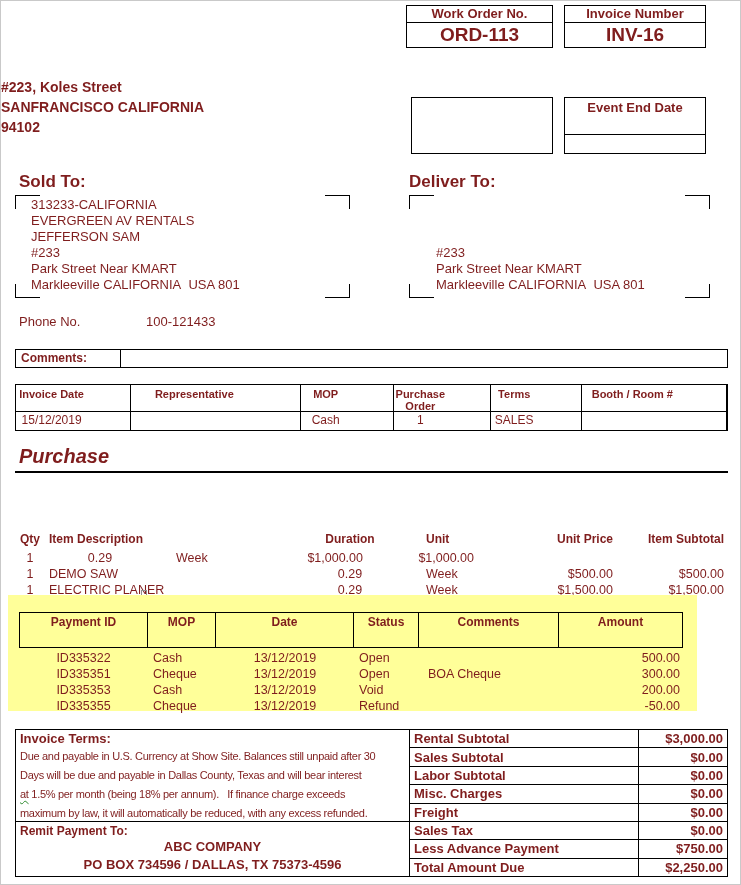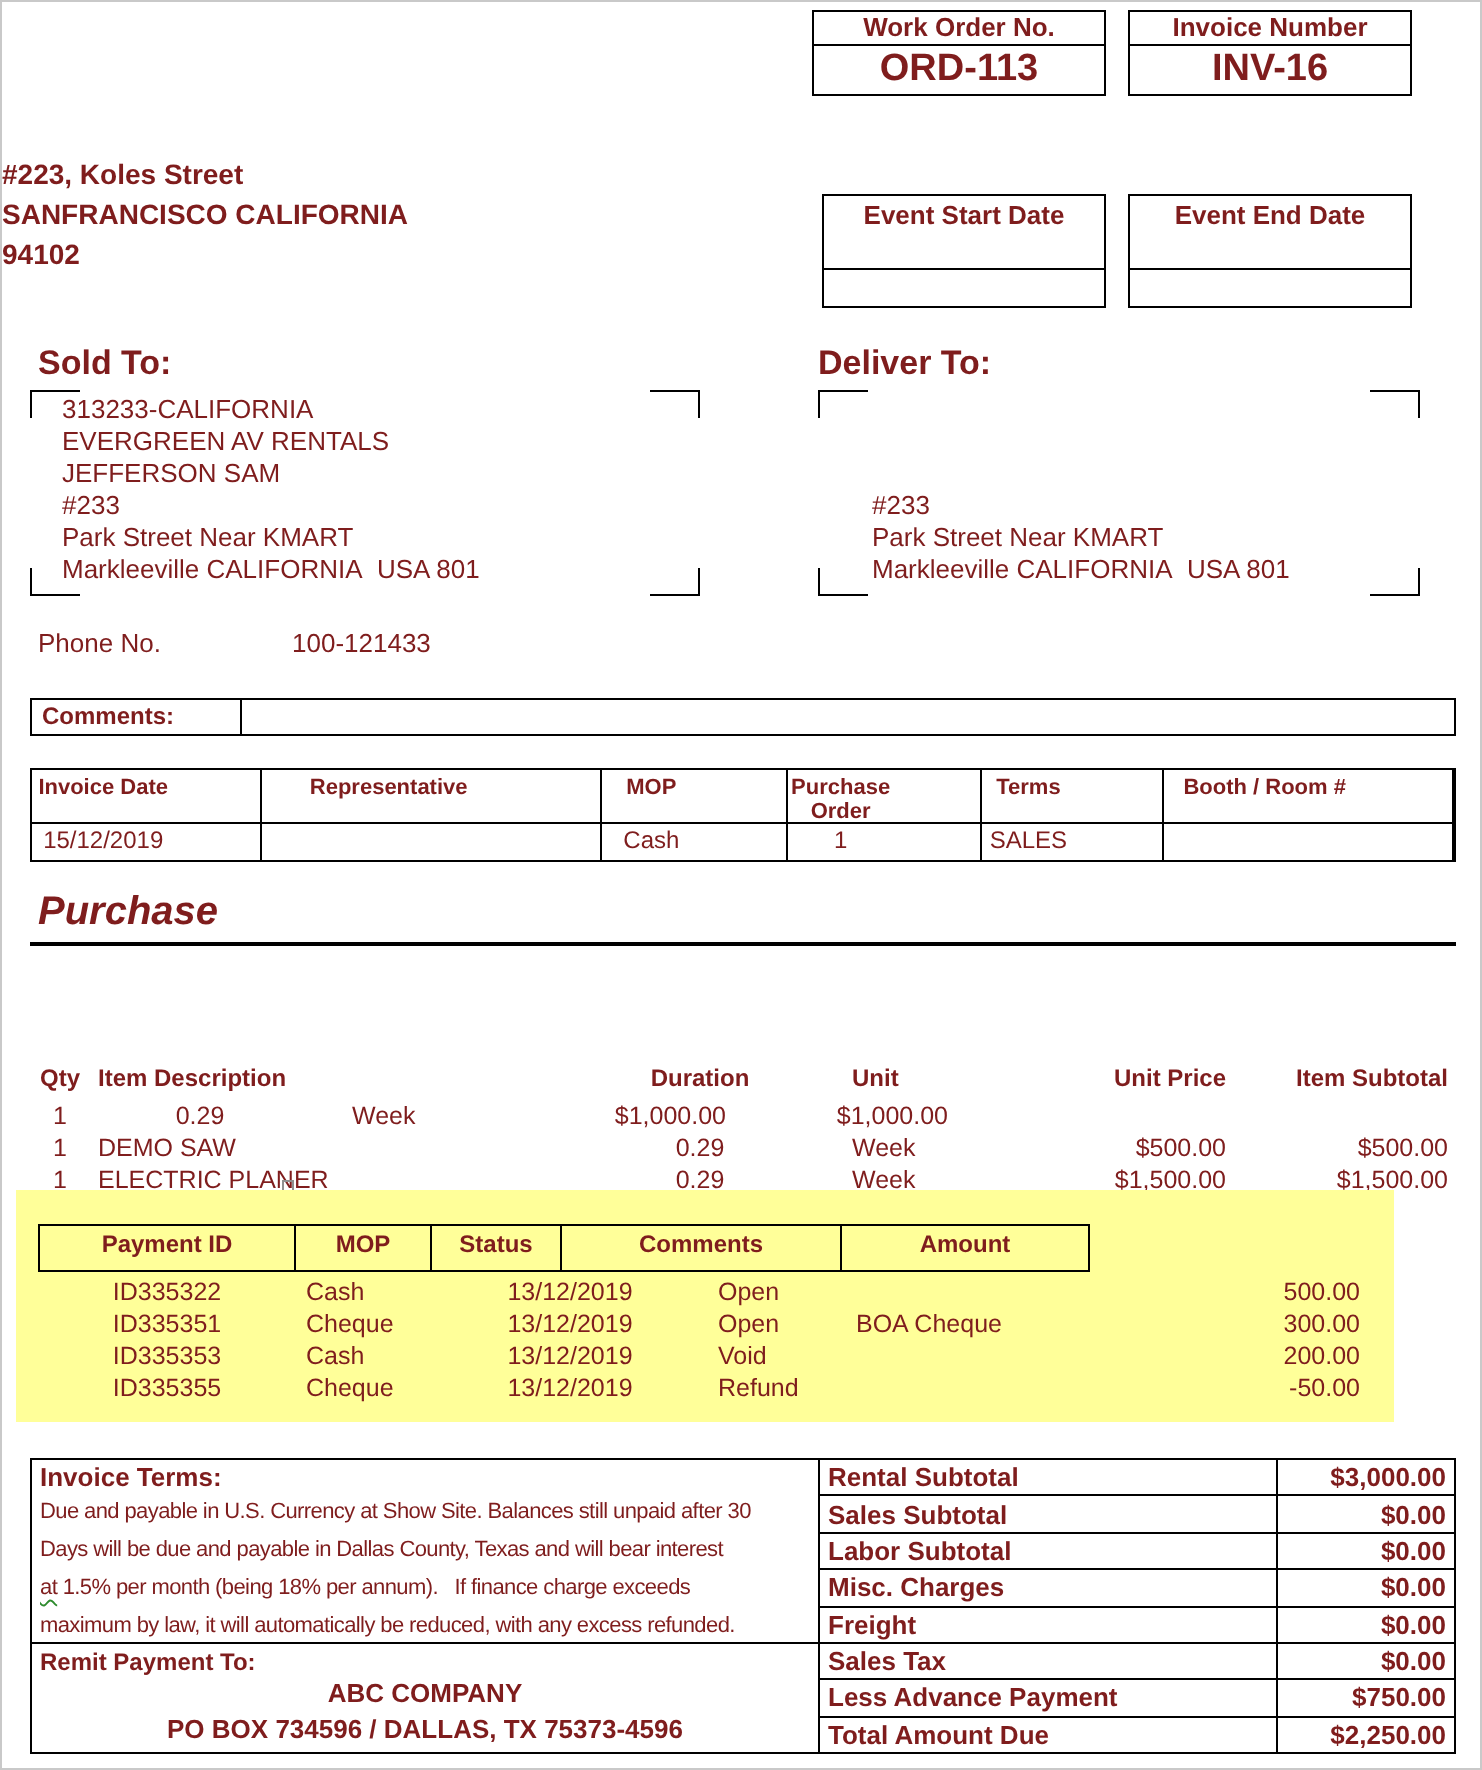--- a/index.html
+++ b/index.html
@@ -69,21 +69,21 @@
   .eq-c1{width:250px;padding-left:4px;box-sizing:border-box;}
   .eq-c2{width:110px;text-align:center;}
   .eq-c3{width:90px;padding-left:21px;box-sizing:border-box;}
   .eq-c4{width:120px;text-align:right;padding-right:2px;box-sizing:border-box;}
   .eq-c5{width:113px;text-align:right;padding-right:4px;box-sizing:border-box;}
 
   #marker-square{left:140px;top:589px;width:4px;height:4px;border:1px solid #909090;}
 
   #payments{left:7px;top:594px;width:689px;height:116px;background:#FFFF99;}
   #pay-table{margin:17px 0 0 11px;width:664px;}
-  .pay-hrow{display:flex;height:24px;}
+  .pay-hrow{display:flex;height:36px;}
   .pay-hcell{box-sizing:border-box;border:1px solid #000;font-weight:bold;font-size:12px;
              text-align:center;line-height:18px;}
   .pay-hcell + .pay-hcell{margin-left:-1px;}
   .pw0{width:129px;} .pw1{width:69px;} .pw2{width:139px;} .pw3{width:66px;}
   .pw4{width:141px;} .pw5{width:125px;}
   .pay-row{display:flex;height:16px;line-height:16px;font-size:12.5px;}
   .pay-row.first{margin-top:2px;}
   .pc0{width:129px;text-align:center;}
   .pc1{width:68px;padding-left:5px;box-sizing:border-box;}
   .pc2{width:138px;text-align:center;}
@@ -125,21 +125,20 @@
     <div class="hdr-value">INV-16</div>
   </div>
 
   <div class="abs" id="company-address">
     <div>#223, Koles Street</div>
     <div>SANFRANCISCO CALIFORNIA</div>
     <div>94102</div>
   </div>
 
   <div class="abs event-box" id="event-start-box">
-    <div class="event-label">Event Start Date</div>
     <div class="event-value"></div>
   </div>
   <div class="abs event-box" id="event-end-box">
     <div class="event-label">Event End Date</div>
     <div class="event-value"></div>
   </div>
 
   <div class="abs section-title" id="sold-to-title">Sold To:</div>
   <div class="abs bracket br-tl" style="left:14px;top:194px;"></div>
   <div class="abs bracket br-tr" style="left:324px;top:194px;"></div>
@@ -232,20 +231,21 @@
       <div class="eq-c5">$1,500.00</div>
     </div>
   </div>
 
   <div class="abs" id="marker-square"></div>
   <div class="abs" id="payments">
     <div id="pay-table">
       <div class="pay-hrow">
         <div class="pay-hcell pw0">Payment ID</div>
         <div class="pay-hcell pw1">MOP</div>
+        <div class="pay-hcell pw2">Date</div>
         <div class="pay-hcell pw3">Status</div>
         <div class="pay-hcell pw4">Comments</div>
         <div class="pay-hcell pw5">Amount</div>
       </div>
       <div class="pay-row first">
         <div class="pc0">ID335322</div>
         <div class="pc1">Cash</div>
         <div class="pc2">13/12/2019</div>
         <div class="pc3">Open</div>
         <div class="pc4"></div>

